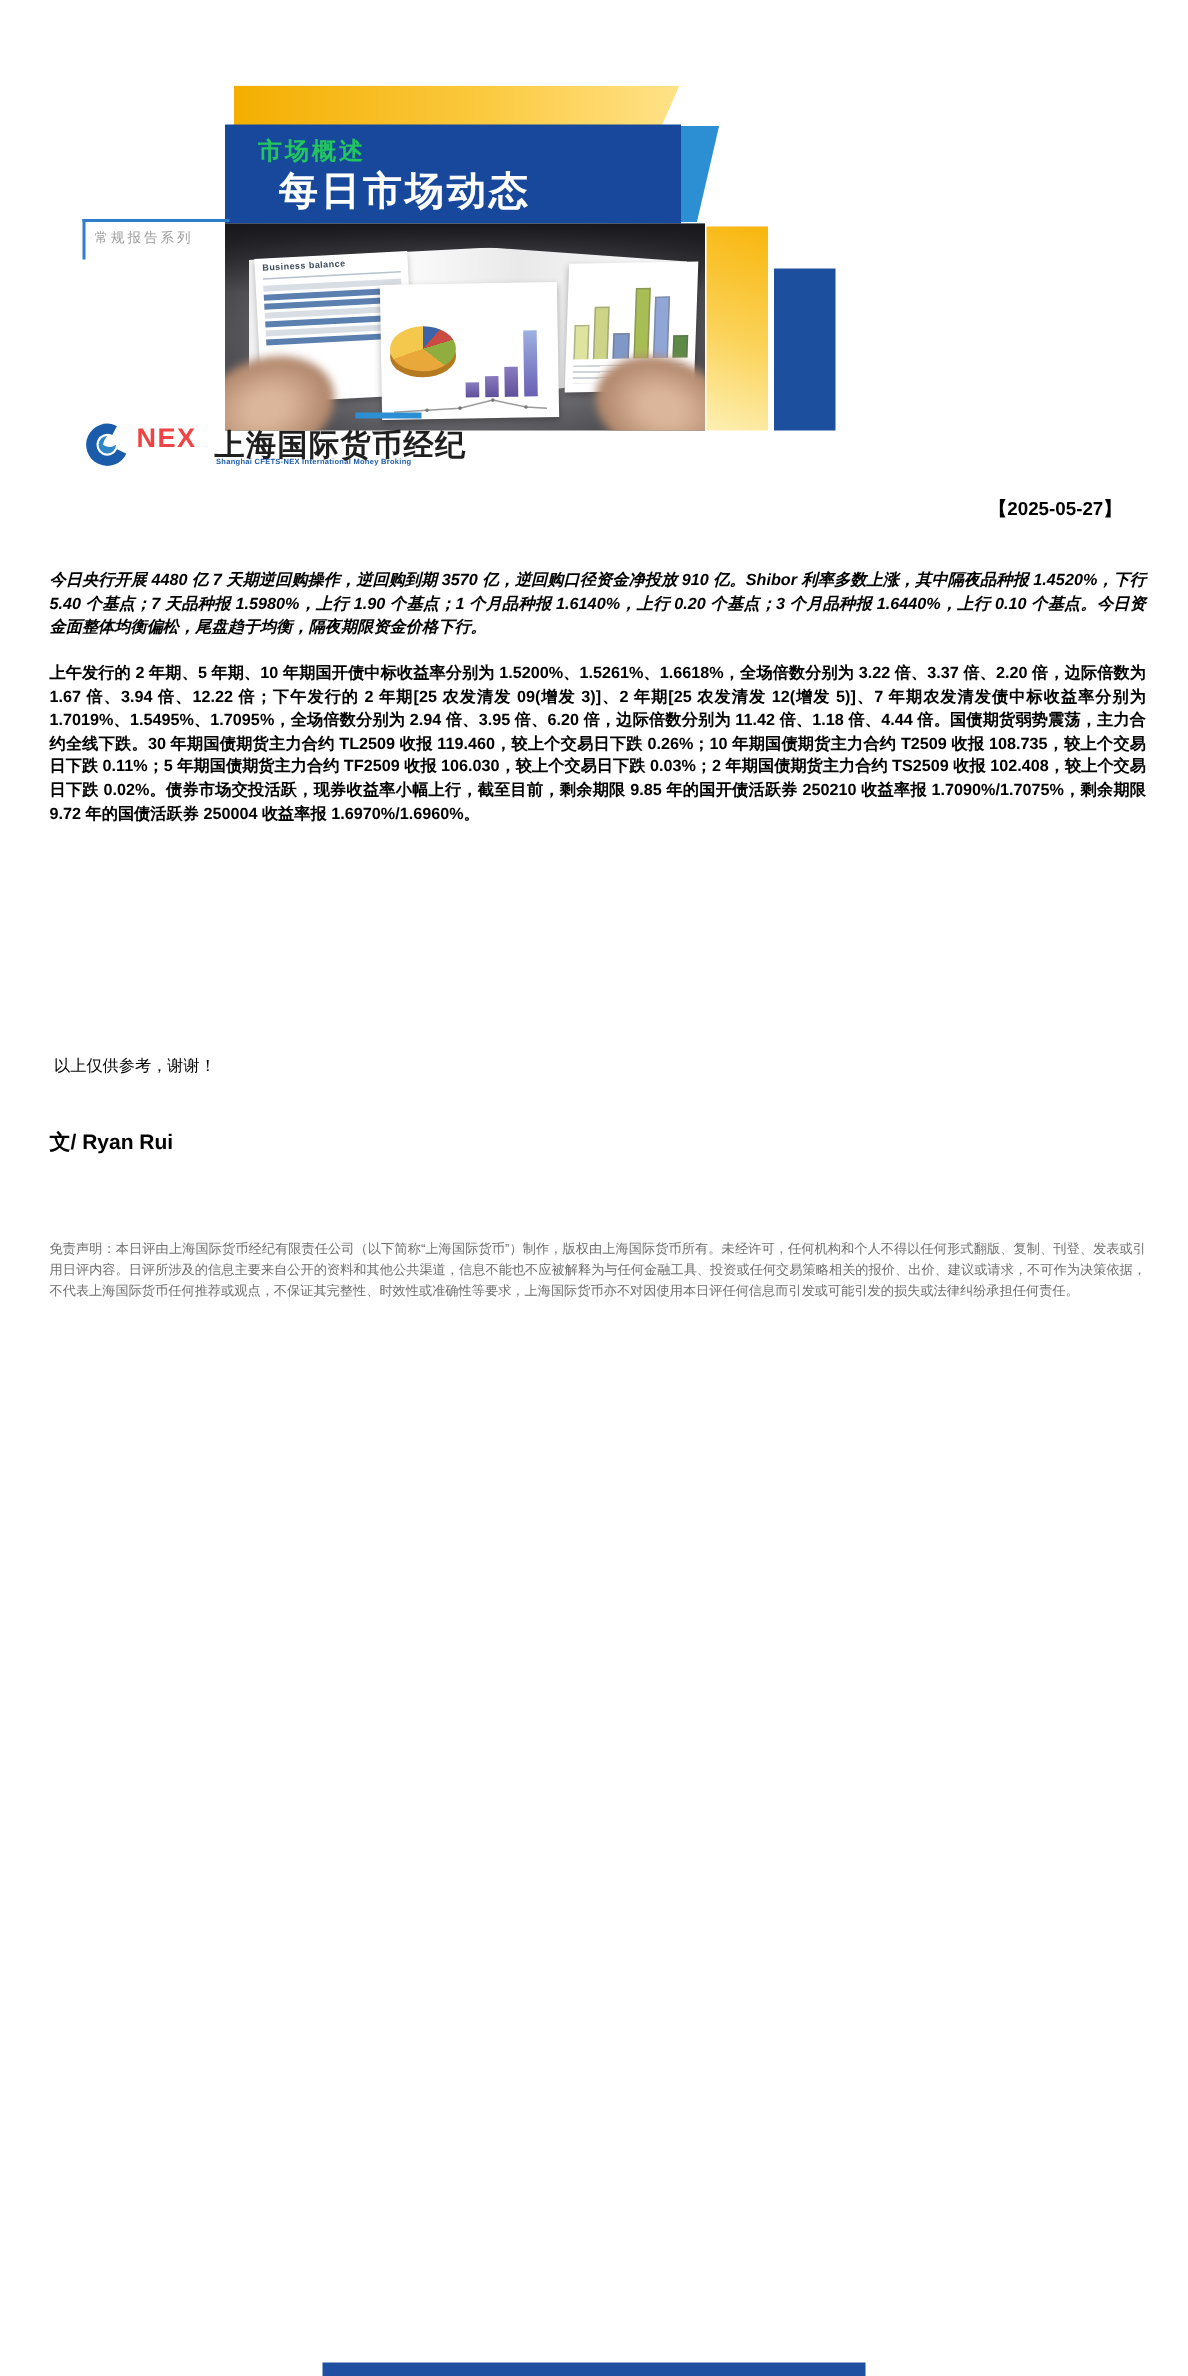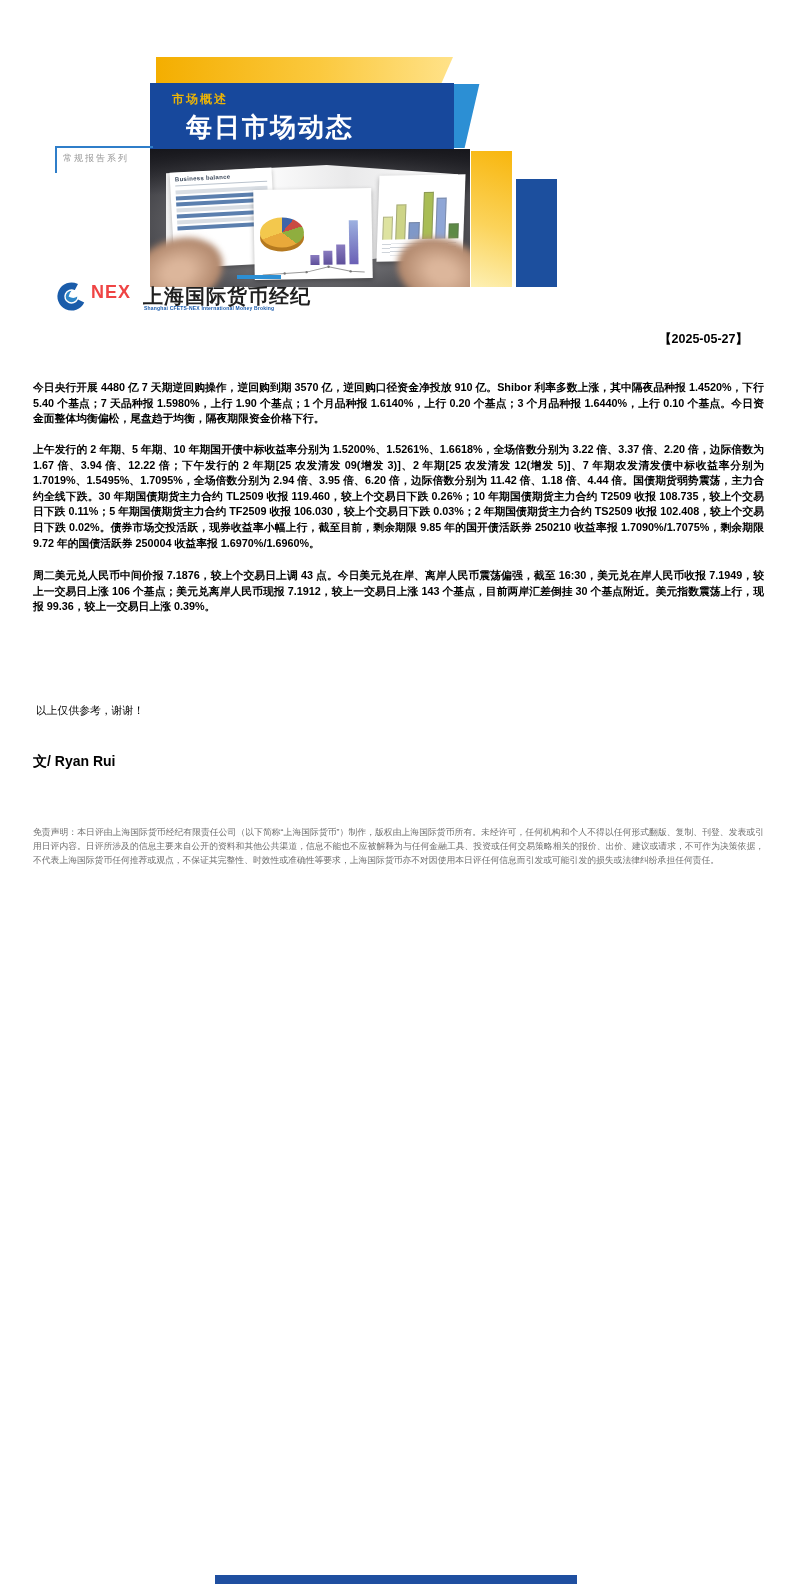--- a/index.html
+++ b/index.html
@@ -7,22 +7,22 @@
         font-family:"Liberation Sans","DejaVu Sans",sans-serif;}
 
   
   .yellow-band{position:absolute;left:156px;top:57px;width:297px;height:27px;
     background:linear-gradient(90deg,#f4ae00 0%,#fbc93e 55%,#ffe289 100%);
     clip-path:polygon(0 0,100% 0,96% 100%,0 100%);}
   .lightblue-slant{position:absolute;left:436px;top:84px;width:36px;height:64px;
     background:#2c8fd4;transform:skewX(-13deg);}
   .blue-banner{position:absolute;left:150px;top:83px;width:304px;height:66px;
     background:#17489c;}
-  .banner-kicker{position:absolute;left:22px;top:8px;color:#eab308;font-weight:bold;
-    font-size:12px;letter-spacing:2px;}
+  .banner-kicker{position:absolute;left:22px;top:8px;color:#22c55e;font-weight:bold;
+    font-size:16px;letter-spacing:2px;}
   .banner-title{position:absolute;left:20px;top:27px;color:#fff;font-weight:bold;
     font-size:26px;letter-spacing:2px;margin-left:16px;}
 
   .tab-line-top{position:absolute;left:55px;top:146px;width:98px;height:2px;background:#2f7ec9;}
   .tab-line-left{position:absolute;left:55px;top:146px;width:2px;height:27px;background:#2f7ec9;}
   .series-label{position:absolute;left:63px;top:152px;font-size:9px;color:#9b9b9b;letter-spacing:2px;}
 
   
   .photo{position:absolute;left:150px;top:149px;width:320px;height:138px;overflow:hidden;
     background:radial-gradient(ellipse at 50% 55%, #9b9b9f 0%, #6e6e72 45%, #2b2b30 100%);}
@@ -66,21 +66,21 @@
   .logo-icon{position:absolute;left:56px;top:281px;width:31px;height:31px;}
   .logo-nex{position:absolute;left:91px;top:282px;font-size:18px;font-weight:800;color:#ef4444;letter-spacing:1px;}
   .logo-dash{position:absolute;left:237px;top:275px;width:44px;height:4px;background:#2c8fd4;}
   .logo-cn{position:absolute;left:143px;top:283px;font-size:20px;font-weight:bold;color:#1f1f1f;letter-spacing:1px;}
   .logo-en{position:absolute;left:144px;top:305px;font-size:5px;font-weight:bold;color:#1d5dad;letter-spacing:.2px;}
 
   
   .date{position:absolute;right:44px;top:331px;font-size:12.5px;font-weight:bold;color:#000;}
   .para{position:absolute;left:33px;width:731px;font-size:10.8px;line-height:15.6px;
     font-weight:600;color:#000;text-align:justify;margin:0;}
-  .p1{top:380px;} .p2{top:442px;} .p3{top:568px;}
+  .p1{top:380px;font-style:italic;} .p2{top:442px;} .p3{top:568px;}
   .closing{position:absolute;left:36px;top:704px;font-size:10.8px;font-weight:400;color:#000;}
   .author{position:absolute;left:33px;top:753px;font-size:14px;font-weight:600;color:#000;}
   .disclaimer{position:absolute;left:33px;top:825px;width:731px;font-size:8.8px;line-height:14px;
     color:#6f6f6f;text-align:justify;margin:0;}
   .footer-bar{position:absolute;left:215px;top:1575px;width:362px;height:9px;background:#1f4fa0;}
 </style>
 </head>
 <body>
 
 <div id="page">
@@ -152,21 +152,20 @@
   </svg>
   <div class="logo-nex">NEX</div>
   <div class="logo-dash"></div>
   <div class="logo-cn">上海国际货币经纪</div>
   <div class="logo-en">Shanghai CFETS-NEX International Money Broking</div>
 
   <div class="date">【2025-05-27】</div>
 
   <p class="para p1">今日央行开展 4480 亿 7 天期逆回购操作，逆回购到期 3570 亿，逆回购口径资金净投放 910 亿。Shibor 利率多数上涨，其中隔夜品种报 1.4520%，下行 5.40 个基点；7 天品种报 1.5980%，上行 1.90 个基点；1 个月品种报 1.6140%，上行 0.20 个基点；3 个月品种报 1.6440%，上行 0.10 个基点。今日资金面整体均衡偏松，尾盘趋于均衡，隔夜期限资金价格下行。</p>
   <p class="para p2">上午发行的 2 年期、5 年期、10 年期国开债中标收益率分别为 1.5200%、1.5261%、1.6618%，全场倍数分别为 3.22 倍、3.37 倍、2.20 倍，边际倍数为 1.67 倍、3.94 倍、12.22 倍；下午发行的 2 年期[25 农发清发 09(增发 3)]、2 年期[25 农发清发 12(增发 5)]、7 年期农发清发债中标收益率分别为 1.7019%、1.5495%、1.7095%，全场倍数分别为 2.94 倍、3.95 倍、6.20 倍，边际倍数分别为 11.42 倍、1.18 倍、4.44 倍。国债期货弱势震荡，主力合约全线下跌。30 年期国债期货主力合约 TL2509 收报 119.460，较上个交易日下跌 0.26%；10 年期国债期货主力合约 T2509 收报 108.735，较上个交易日下跌 0.11%；5 年期国债期货主力合约 TF2509 收报 106.030，较上个交易日下跌 0.03%；2 年期国债期货主力合约 TS2509 收报 102.408，较上个交易日下跌 0.02%。债券市场交投活跃，现券收益率小幅上行，截至目前，剩余期限 9.85 年的国开债活跃券 250210 收益率报 1.7090%/1.7075%，剩余期限 9.72 年的国债活跃券 250004 收益率报 1.6970%/1.6960%。</p>
-  <p class="para p3">周二美元兑人民币中间价报 7.1876，较上个交易日上调 43 点。今日美元兑在岸、离岸人民币震荡偏强，截至 16:30，美元兑在岸人民币收报 7.1949，较上一交易日上涨 106 个基点；美元兑离岸人民币现报 7.1912，较上一交易日上涨 143 个基点，目前两岸汇差倒挂 30 个基点附近。美元指数震荡上行，现报 99.36，较上一交易日上涨 0.39%。</p>
 
   <div class="closing">以上仅供参考，谢谢！</div>
   <div class="author">文/ Ryan Rui</div>
 
   <p class="disclaimer">免责声明：本日评由上海国际货币经纪有限责任公司（以下简称“上海国际货币”）制作，版权由上海国际货币所有。未经许可，任何机构和个人不得以任何形式翻版、复制、刊登、发表或引用日评内容。日评所涉及的信息主要来自公开的资料和其他公共渠道，信息不能也不应被解释为与任何金融工具、投资或任何交易策略相关的报价、出价、建议或请求，不可作为决策依据，不代表上海国际货币任何推荐或观点，不保证其完整性、时效性或准确性等要求，上海国际货币亦不对因使用本日评任何信息而引发或可能引发的损失或法律纠纷承担任何责任。</p>
 
   <div class="footer-bar"></div>
 </div>
 
 </body></html>

